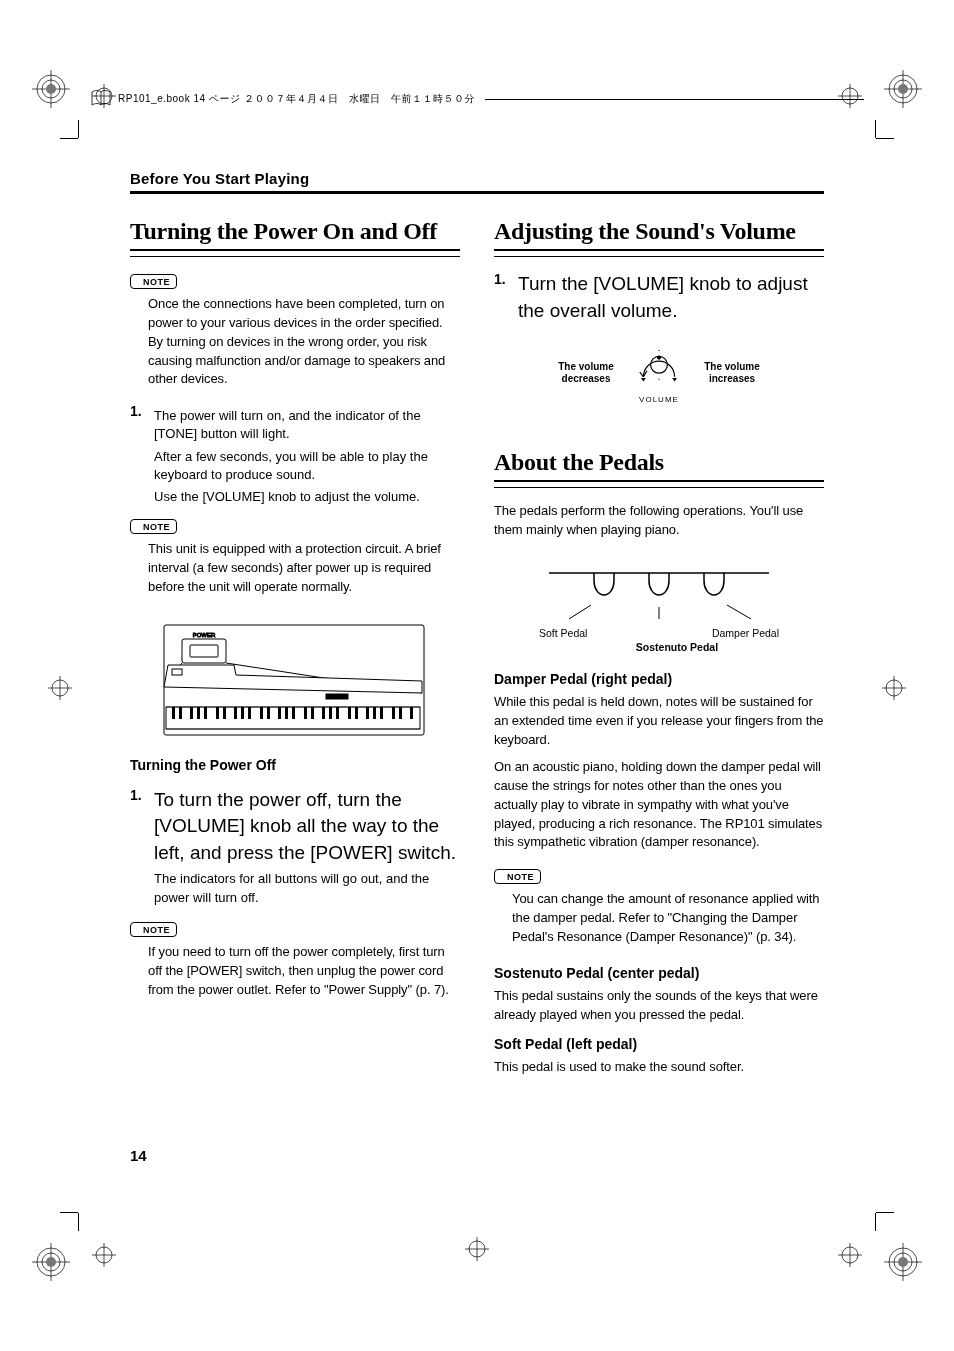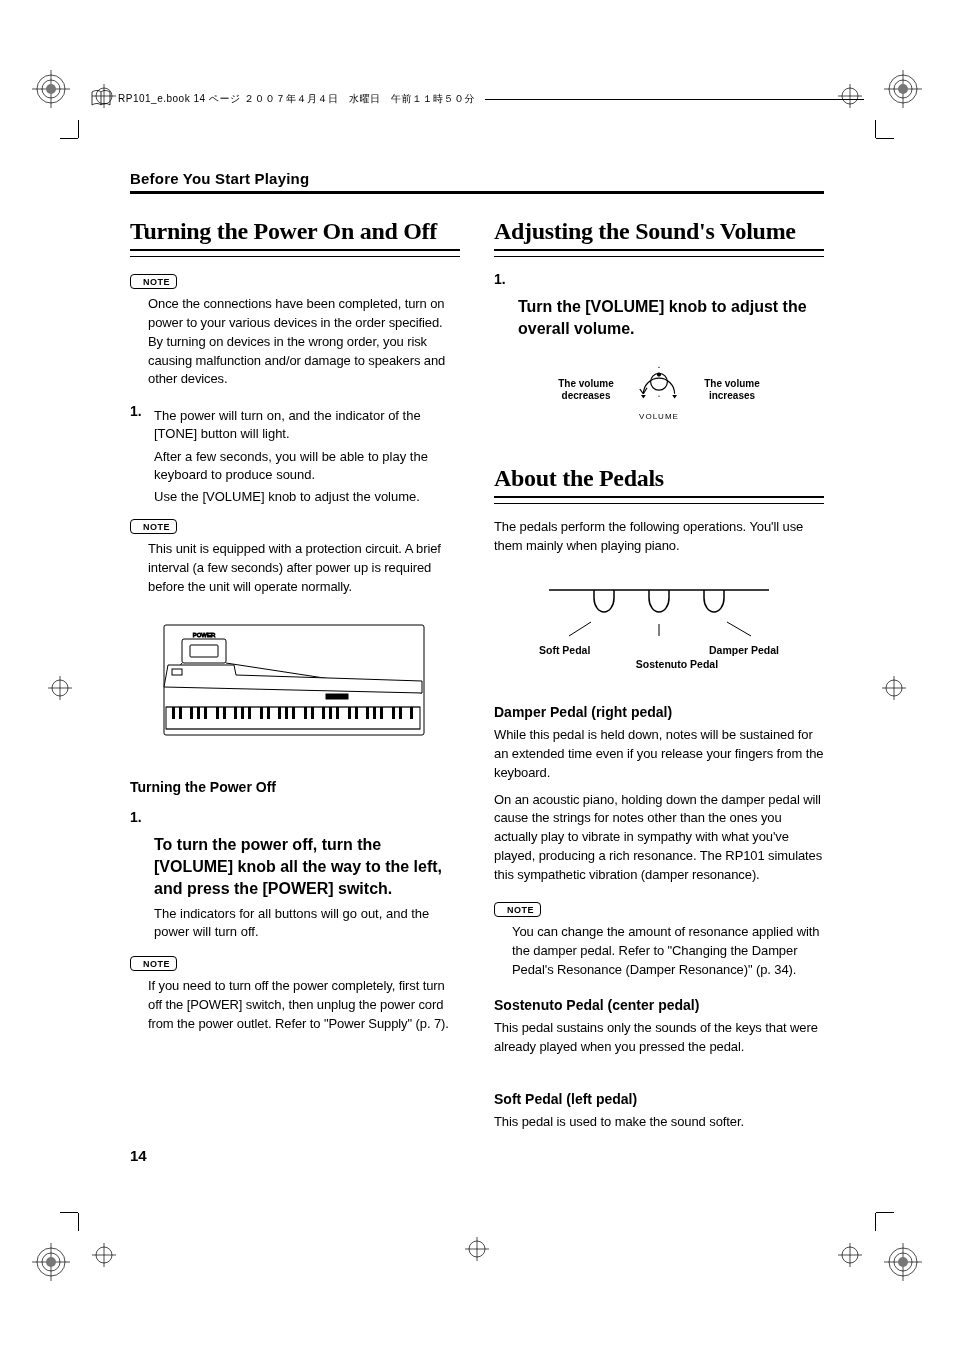--- a/index.html
+++ b/index.html
@@ -49,35 +49,35 @@
 
   .h1 { font-family: Georgia, "Times New Roman", serif; font-weight:700; font-size:24px; margin:0 0 4px 0; letter-spacing:-0.3px; }
   .h1line { border-top:2px solid #000; border-bottom:1px solid #000; height:5px; margin-bottom:14px; }
 
   .note-box { display:inline-block; border:1.5px solid #000; border-radius:4px; font-size:9px; font-weight:700; padding:1px 6px 0 12px; letter-spacing:0.5px; margin-bottom:6px; font-family: Arial, sans-serif; line-height:12px;}
   .note-body, .body { font-size:13px; line-height:1.45; letter-spacing:-0.1px; }
   .note-body { padding-left:18px; }
 
   .step { display:flex; gap:8px; margin-top:14px; }
   .step .num { font-weight:700; font-size:14px; min-width:16px; }
-  .step .bold { font-weight:700; font-size:16px; line-height:1.4;margin-top:25px; }
+  .step .bold { font-weight:400; font-size:19px; line-height:1.4; }
   .step .cont { font-size:13px; line-height:1.4; margin-top:4px; }
 
-  .sub { font-weight:700; font-size:14px; margin-top:34px; margin-bottom:6px; }
+  .sub { font-weight:700; font-size:14px; margin-top:12px; margin-bottom:6px; }
 
   .figbox { margin:18px 0 4px 24px; height:130px; position:relative; }
 
   .vol-fig { display:flex; align-items:center; justify-content:center; gap:10px; margin:18px 0 24px 0; font-size:10px; font-weight:700; line-height:1.2; text-align:center;}
   .vol-fig .lbl { width:78px; }
   .vol-fig .knob { width:48px; height:48px; }
 
   .pedal-fig { display:flex; flex-direction:column; align-items:center; margin:14px 0 18px 0; font-size:10px; font-weight:700; }
   .pedal-fig svg { display:block; }
   .pedal-lbls { width:240px; display:flex; justify-content:space-between; margin-top:4px; }
-  .pedal-lbls span { font-size:10.5px; font-weight:700; }
+  .pedal-lbls span { font-size:10.5px; font-weight:400; }
   .pedal-center { font-size:10.5px; font-weight:700; margin-top:2px;padding-left:36px; }
 
   .page-num { position:absolute; bottom:187px; left:130px; font-weight:700; font-size:15px; }
 
   p { margin: 0 0 8px 0; }
 </style>
 </head>
 <body>
 
 <div class="page">

